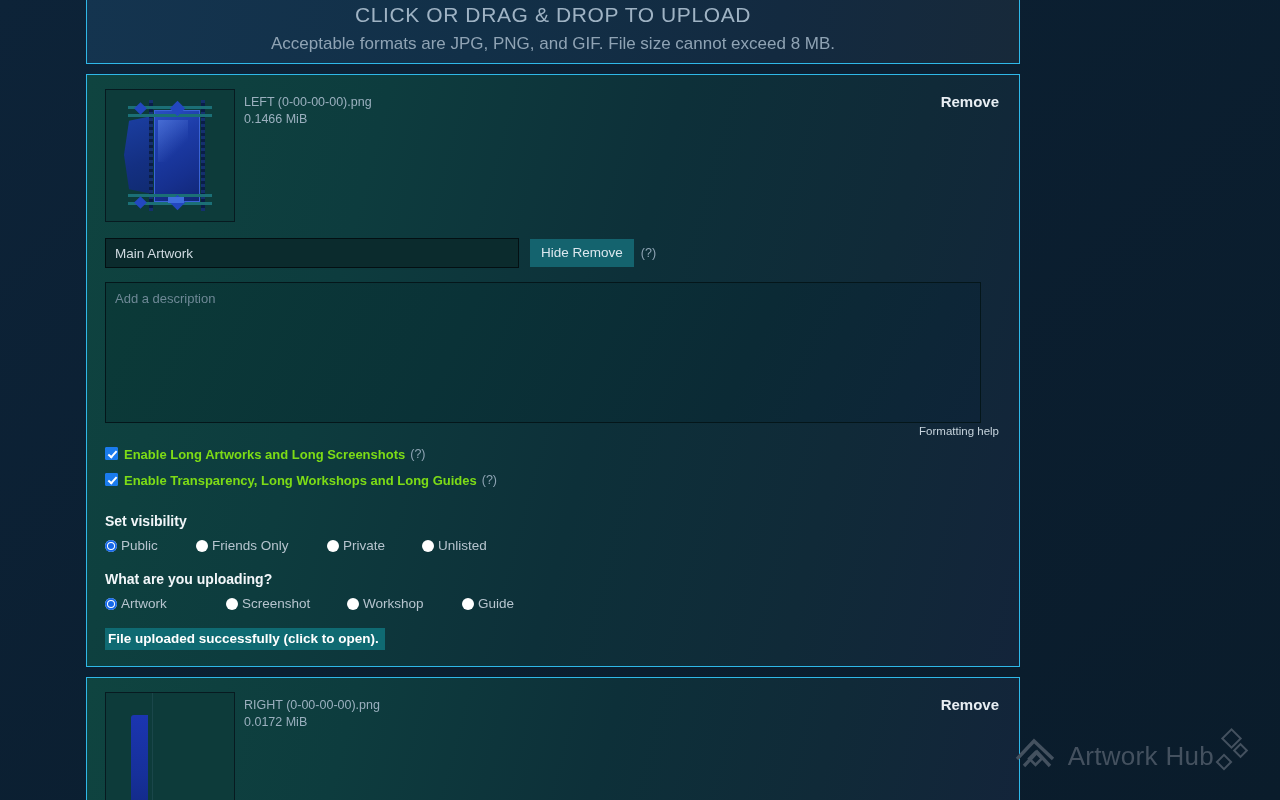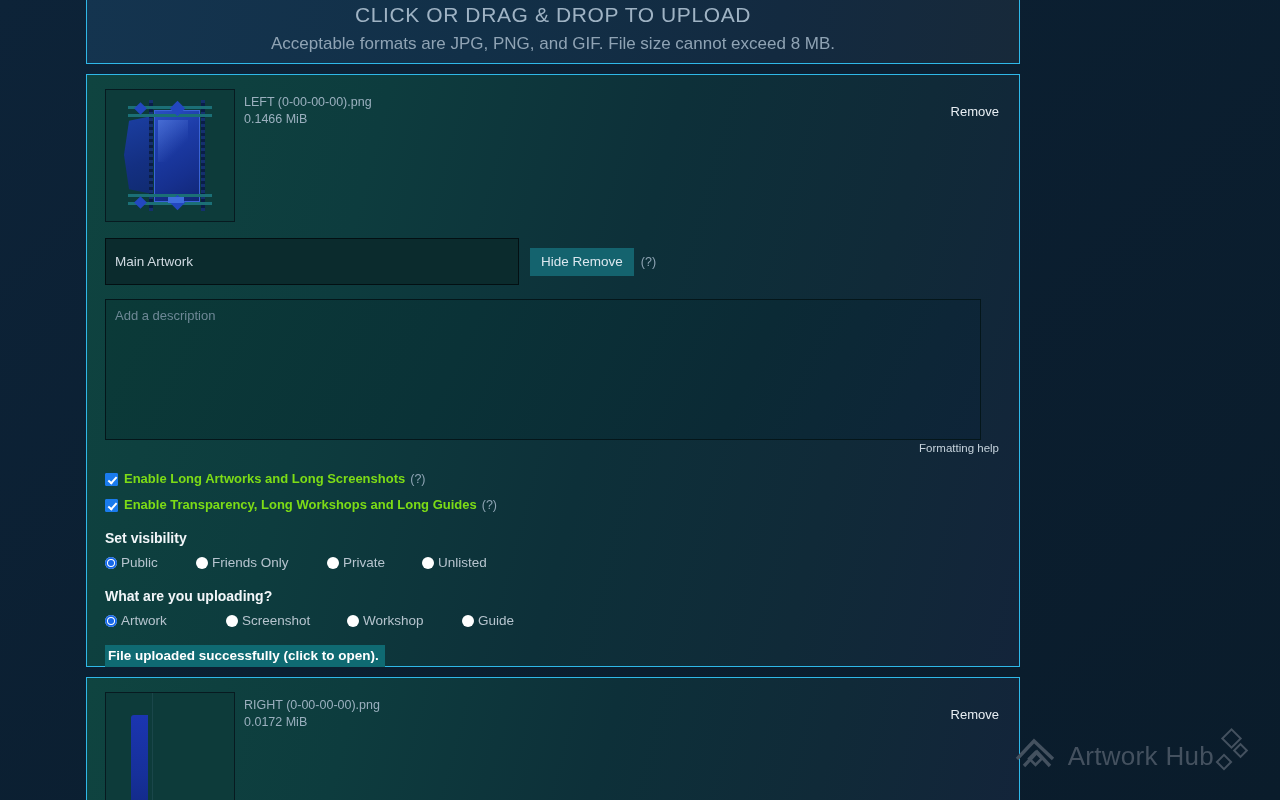--- a/index.html
+++ b/index.html
@@ -145,39 +145,38 @@
     color: #9bb0bf;
     line-height: 17px;
     white-space: nowrap;
   }
   .file-size {
     font-size: 12.5px;
     color: #9bb0bf;
     line-height: 17px;
   }
   .remove-link {
-    font-size: 13px;
-    font-weight: normal;
+    font-size: 15px;
+    font-weight: bold;
     color: #e8eef3;
     flex: 0 0 auto;
     padding-top: 4px;
     cursor: pointer;
     text-decoration: none;
-    margin-top: 11px;
   }
 
   
   .title-row {
     display: flex;
     align-items: center;
     margin-top: 16px;
   }
   .title-input {
     width: 414px;
-    height: 47px;
+    height: 30px;
     background: #0b2b2d;
     border: 1px solid #030f12;
     color: #cfd9e0;
     font-size: 13.5px;
     font-family: "Liberation Sans", sans-serif;
     padding: 10px 9px;
     outline: none;
   }
   .hide-title-btn {
     margin-left: 11px;
@@ -220,21 +219,21 @@
     top: 143px;
     font-size: 11.5px;
     color: #c6d3dc;
     cursor: pointer;
   }
 
   
   .check-list { margin-top: 24px; }
   .check-row {
     display: flex;
-    align-items: flex-end;
+    align-items: flex-start;
     height: 22px;
     margin-bottom: 4px;
   }
   .cbox {
     width: 13px; height: 13px;
     background: #1a7bed;
     border: 1px solid #1a7bed;
     flex: 0 0 auto;
     position: relative;
     cursor: pointer;

